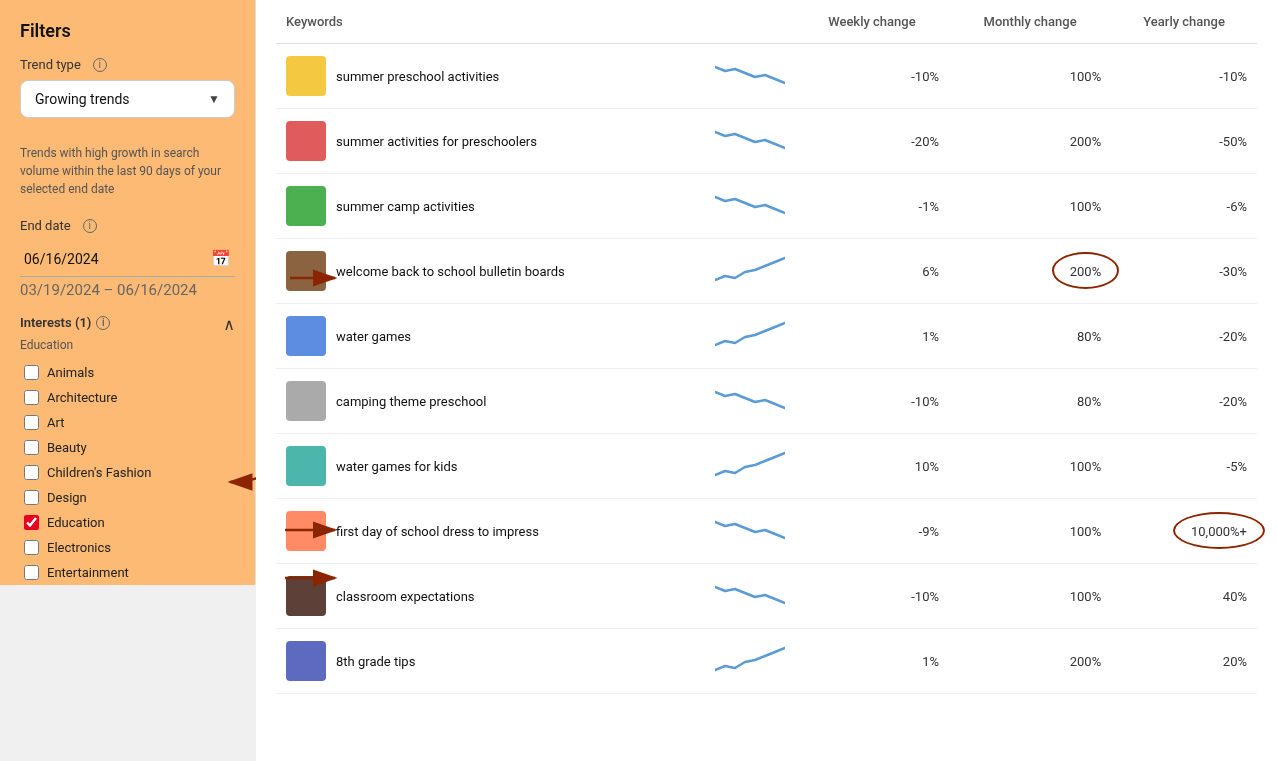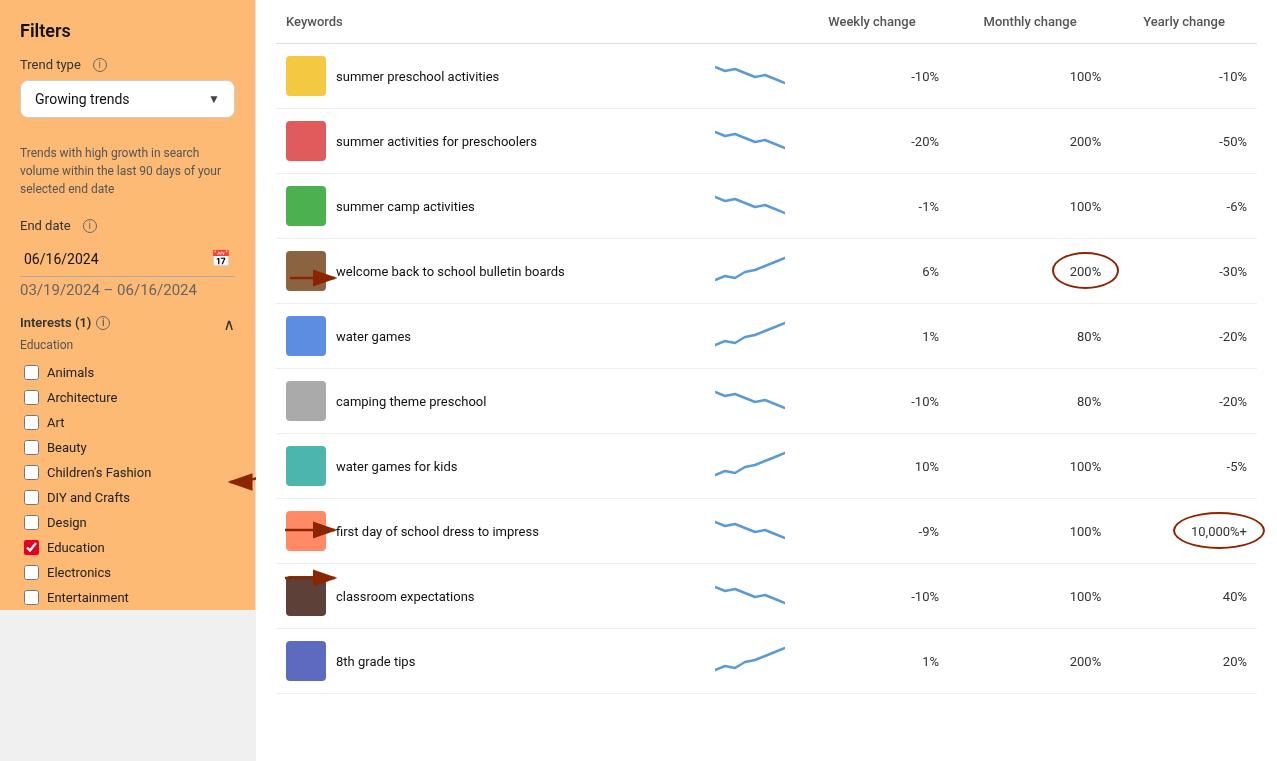--- a/index.html
+++ b/index.html
@@ -333,24 +333,20 @@
             <input type="checkbox" style="">
             <span>Art</span>
           </div>
           <div class="checkbox-item">
             <input type="checkbox" style="">
             <span>Beauty</span>
           </div>
           <div class="checkbox-item">
             <input type="checkbox" style="">
             <span>Children's Fashion</span>
-          </div>
-          <div class="checkbox-item">
-            <input type="checkbox" style="">
-            <span>DIY and Crafts</span>
           </div>
           <div class="checkbox-item">
             <input type="checkbox" style="">
             <span>Design</span>
           </div>
           <div class="checkbox-item">
             <input type="checkbox" checked="" style="">
             <span>Education</span>
           </div>
           <div class="checkbox-item">

